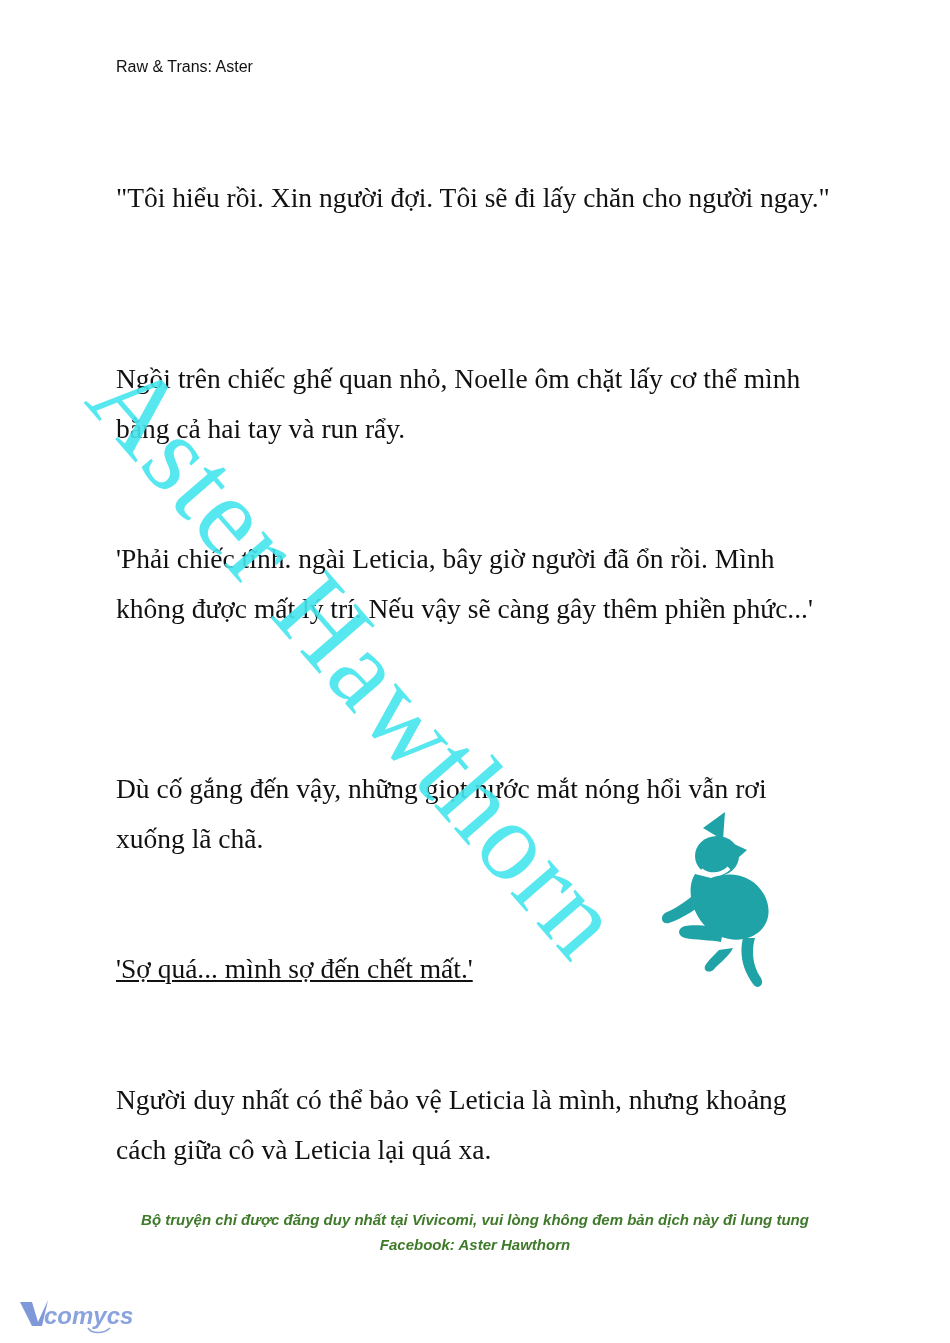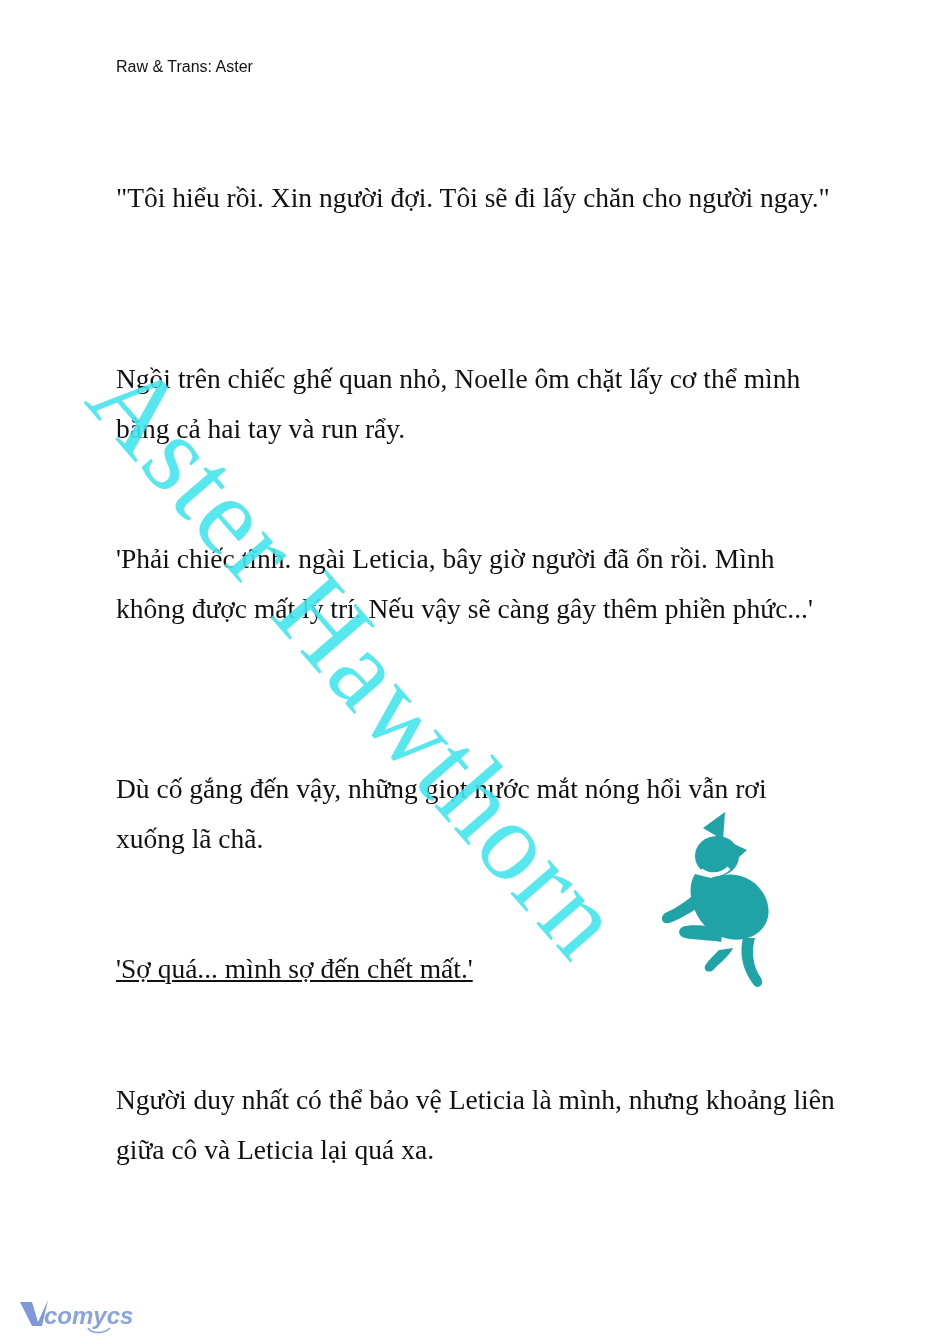--- a/index.html
+++ b/index.html
@@ -79,21 +79,21 @@
 </head>
 <body>
 
 <div class="header">Raw &amp; Trans: Aster</div>
 
 <p class="para" style="top:173px;">"Tôi hiểu rồi. Xin người đợi. Tôi sẽ đi lấy chăn cho người ngay."</p>
 <p class="para" style="top:354px;">Ngồi trên chiếc ghế quan nhỏ, Noelle ôm chặt lấy cơ thể mình bằng cả hai tay và run rẩy.</p>
 <p class="para" style="top:534px;">'Phải chiếc tĩnh. ngài Leticia, bây giờ người đã ổn rồi. Mình không được mất lý trí. Nếu vậy sẽ càng gây thêm phiền phức...'</p>
 <p class="para" style="top:764px;">Dù cố gắng đến vậy, những giọt nước mắt nóng hổi vẫn rơi xuống lã chã.</p>
 <p class="para" style="top:944px;text-decoration:underline;">'Sợ quá... mình sợ đến chết mất.'</p>
-<p class="para" style="top:1075px;">Người duy nhất có thể bảo vệ Leticia là mình, nhưng khoảng liên giữa cô và Leticia lại quá xa.</p>
+<p class="para" style="top:1075px;">Người duy nhất có thể bảo vệ Leticia là mình, nhưng khoảng cách giữa cô và Leticia lại quá xa.</p>
 
 <div class="watermark">Aster Hawthorn</div>
 
 <svg class="cat" viewBox="0 0 120 180">
   <g fill="#1fa3a6">
 
     <path d="M48 18 L70 2 L68 30 Z"></path>
     <path d="M66 28 L92 40 L74 56 Z"></path>
 
     <ellipse cx="62" cy="46" rx="22" ry="20"></ellipse>
@@ -105,19 +105,21 @@
     <path d="M30 116 C 40 114, 60 116, 68 120 L 66 132 C 56 130, 40 130, 30 128 C 22 126, 22 118, 30 116 Z"></path>
 
     <path d="M64 140 C 58 146, 52 152, 50 156 C 48 162, 56 164, 60 158 C 66 152, 74 146, 78 138 Z"></path>
 
     <path d="M88 128 C 84 145, 88 160, 98 174 C 102 180, 110 176, 106 168 C 98 156, 96 142, 100 128 Z"></path>
   </g>
   <path d="M46 60 C 54 66, 66 66, 74 58" stroke="#ffffff" stroke-width="4" fill="none"></path>
 </svg>
 
 <div class="footer">
+  <div>Bộ truyện chỉ được đăng duy nhất tại Vivicomi, vui lòng không đem bản dịch này đi lung tung</div>
+  <div>Facebook: Aster Hawthorn</div>
 </div>
 
 <svg class="logo" viewBox="0 0 125 40">
   <path d="M2 6 L14 6 L20 26 L30 4 L24 30 L14 30 Z" fill="#7f98d8"></path>
   <text x="26" y="28" font-family="Liberation Sans, sans-serif" font-style="italic" font-weight="bold" font-size="24" fill="#8aa2de">comycs</text>
   <path d="M70 32 C 74 38, 86 38, 92 32" stroke="#8aa2de" stroke-width="1.5" fill="none"></path>
 </svg>
 
 </body></html>

